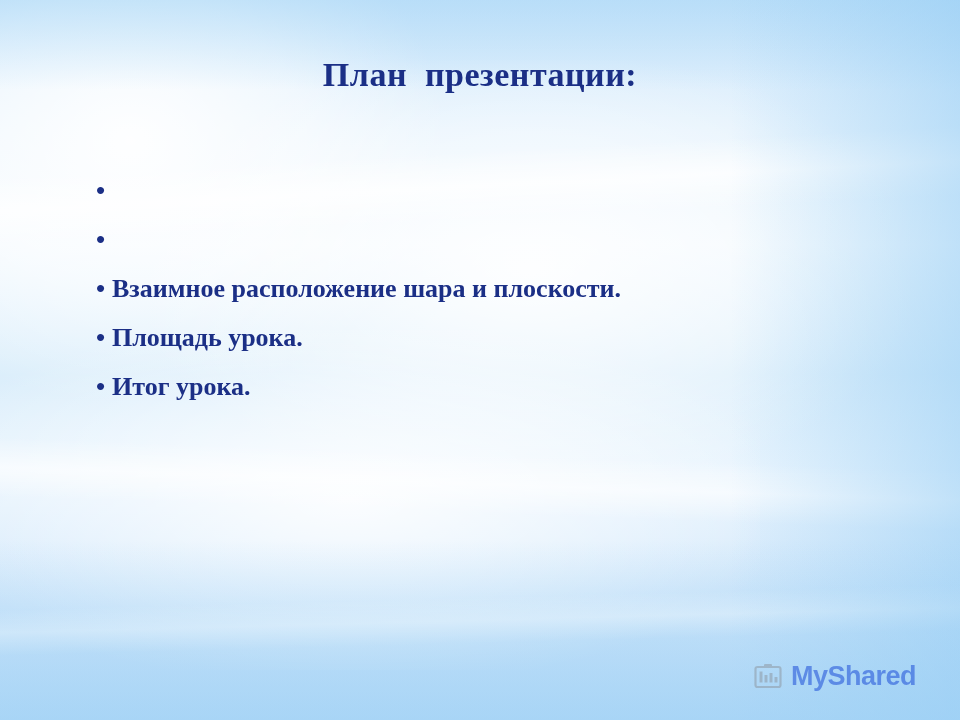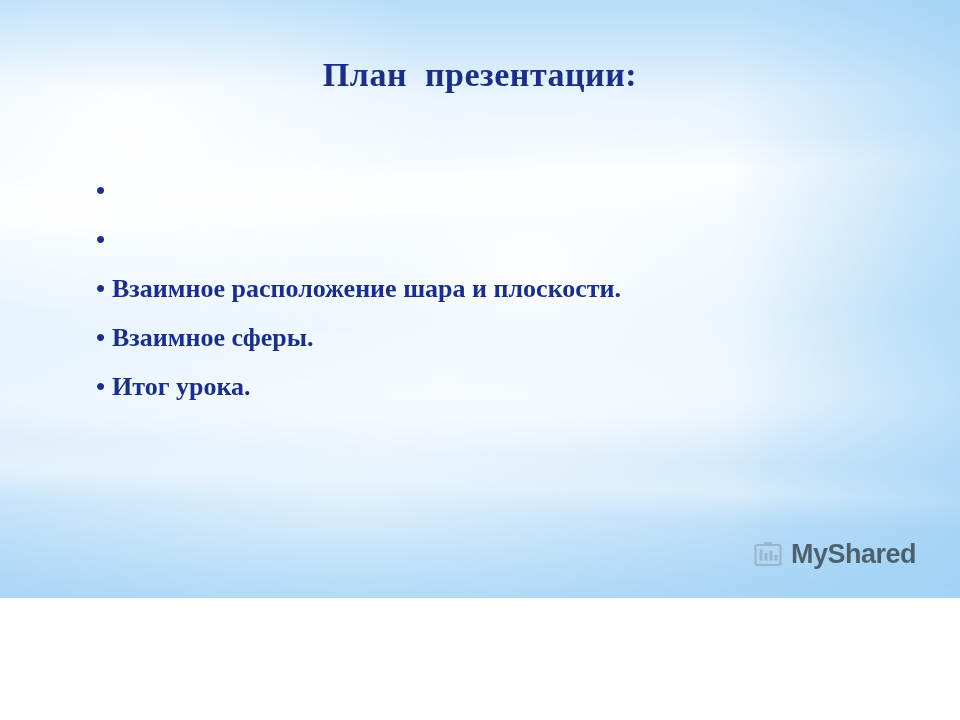--- a/index.html
+++ b/index.html
@@ -9,21 +9,21 @@
   body {
     width: 960px;
     height: 720px;
     overflow: hidden;
     font-family: "Liberation Serif", serif;
   }
 
   .slide {
     position: relative;
     width: 960px;
-    height: 598px;
+    height: 720px;
     background-color: #dceefc;
     overflow: hidden;
   }
 
   
   .bg-base {
     position: absolute;
     inset: 0;
     background:
       linear-gradient(180deg, #cfe7fb 0%, #e6f3fd 18%, #f2f9fe 34%, #dbeefb 52%, #eaf5fe 66%, #cfe6fa 84%, #bcdcf7 100%);
@@ -166,21 +166,21 @@
   .wm-mark {
     width: 30px;
     height: 30px;
     position: relative;
     flex: 0 0 auto;
   }
   .wm-text {
     font-family: "Liberation Sans", sans-serif;
     font-size: 27px;
     font-weight: bold;
-    color: #000000;
+    color: #1d4ed8;
     letter-spacing: -0.5px;
   }
 </style>
 </head>
 <body>
 
 <div class="slide">
 
   <div class="bg-base"></div>
   <div class="bg-glow-left"></div>
@@ -203,21 +203,21 @@
       </li>
       <li class="bullet-item">
         <span class="bullet-dot">•</span>
       </li>
       <li class="bullet-item">
         <span class="bullet-dot">•</span>
         <span class="bullet-text">Взаимное расположение шара и плоскости.</span>
       </li>
       <li class="bullet-item">
         <span class="bullet-dot">•</span>
-        <span class="bullet-text">Взаимное сферы.</span>
+        <span class="bullet-text">Площадь урока.</span>
       </li>
       <li class="bullet-item">
         <span class="bullet-dot">•</span>
         <span class="bullet-text">Итог урока.</span>
       </li>
     </ul>
 
     <div class="watermark">
       <div class="wm-mark">
         <svg width="30" height="30" viewBox="0 0 30 30" aria-hidden="true">

